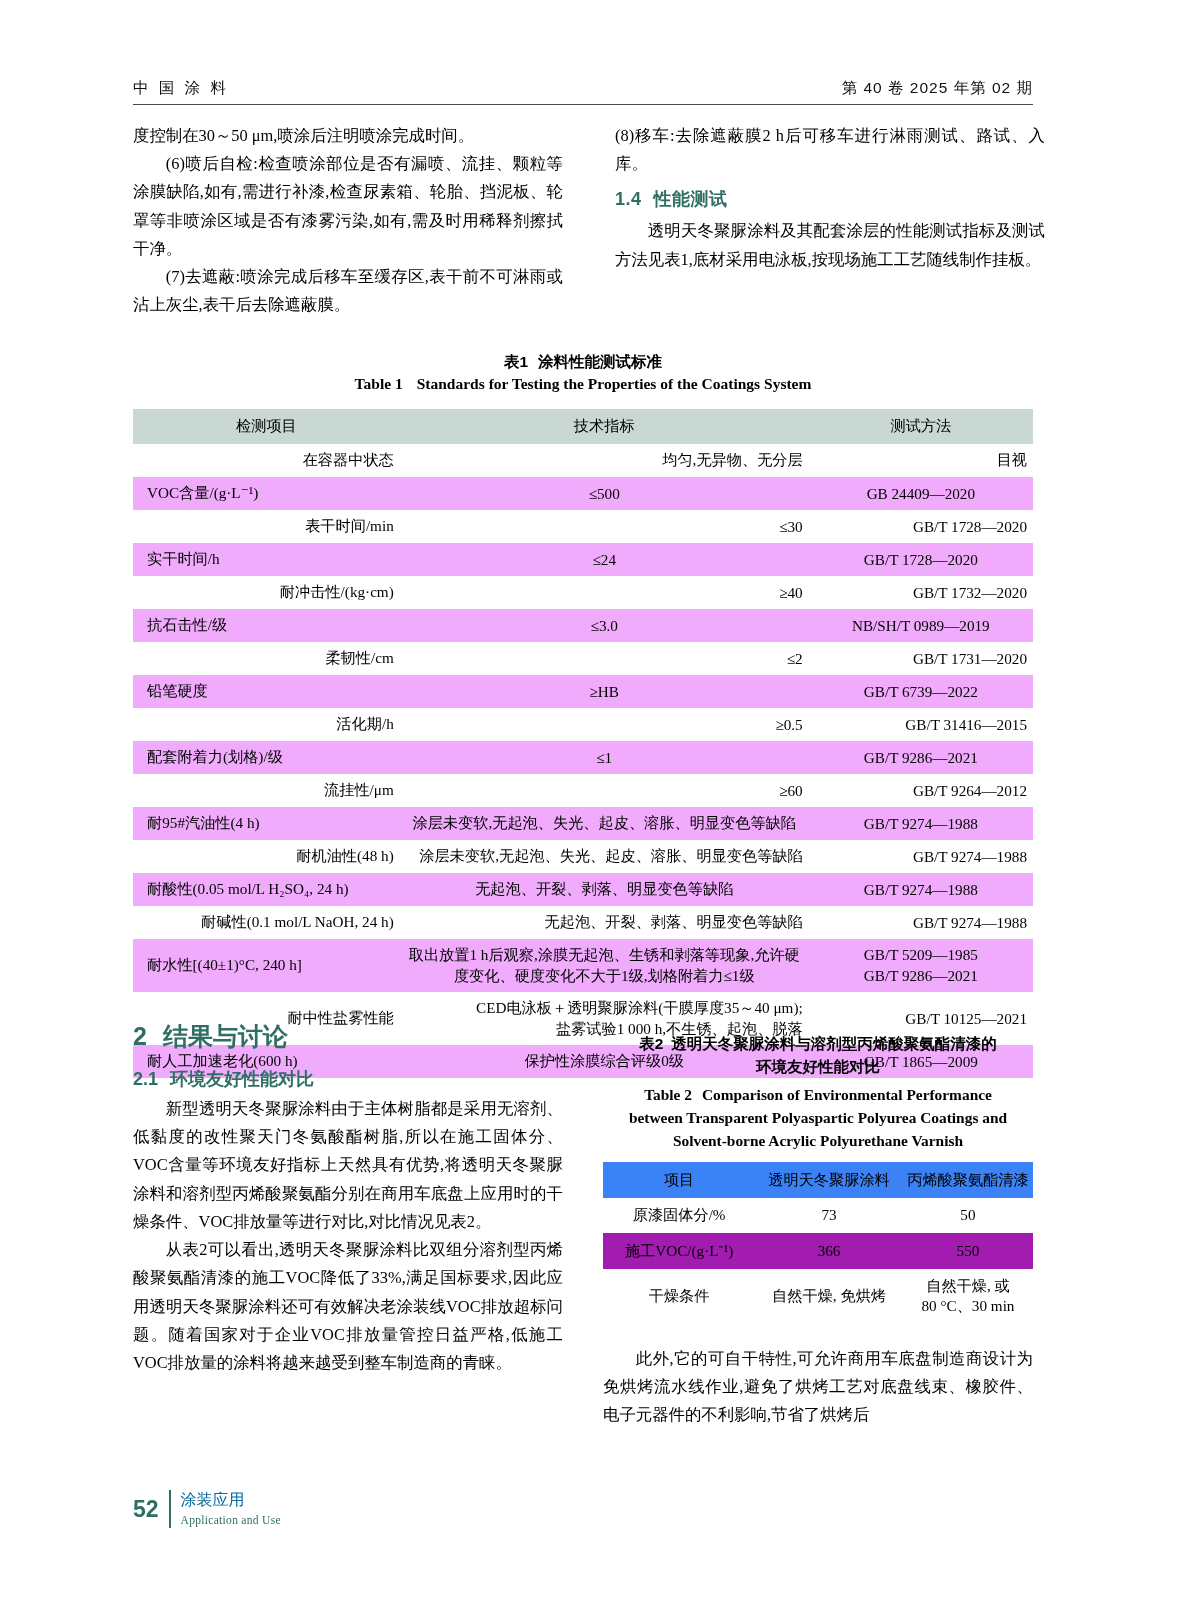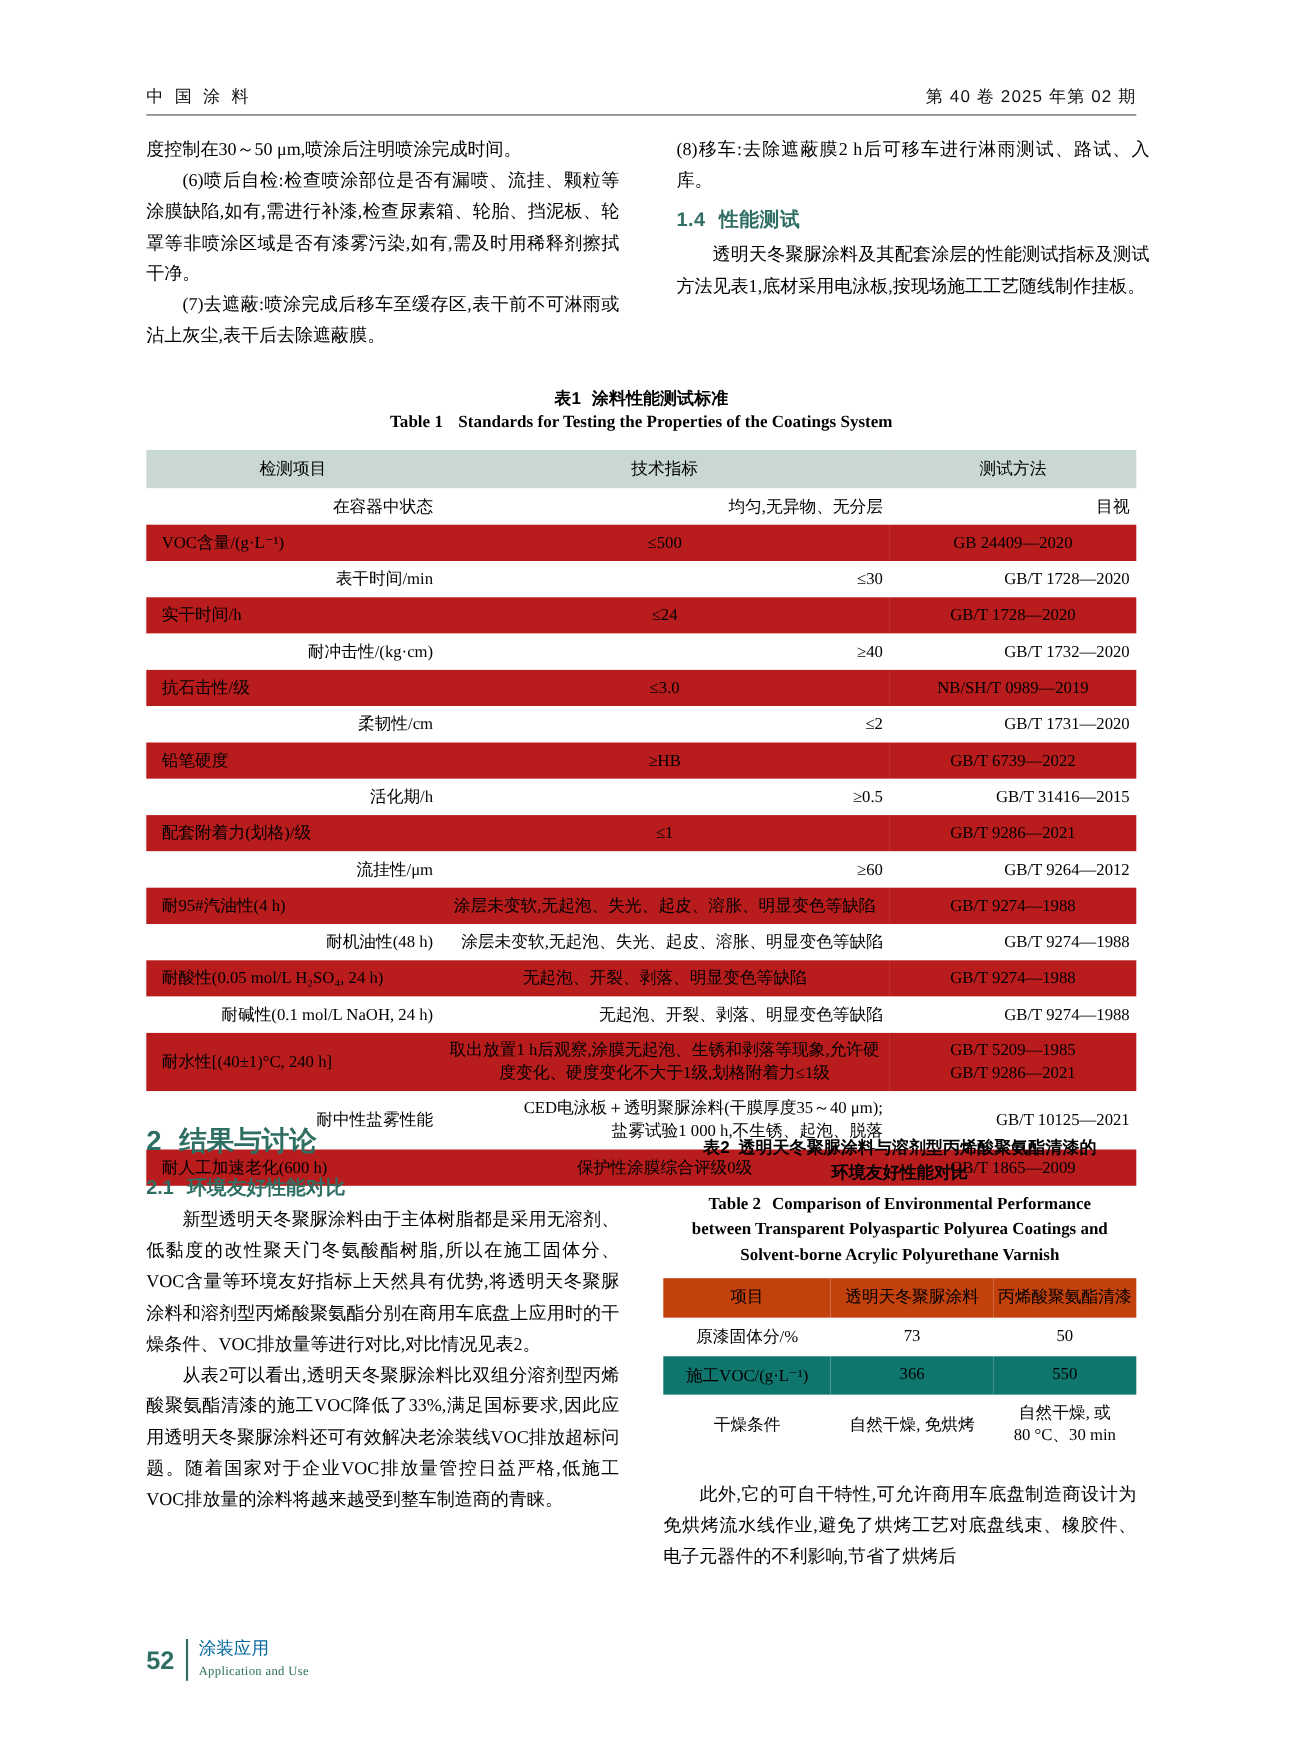--- a/index.html
+++ b/index.html
@@ -111,21 +111,21 @@
     font-weight: normal;
     padding: 7px 4px;
     text-align: center;
     border: none;
   }
   table.t1 td {
     padding: 6px 6px;
     border: none;
     vertical-align: middle;
   }
-  table.t1 tr.alt td { background: #b91c1c; }
+  table.t1 tr.alt td { background: #f0abfc; }
   table.t1 tr.plain td { background: #ffffff; text-align: right; }
   table.t1 td.c1 { width: 258px; text-align: left; padding-left: 14px; }
   table.t1 td.c2 { width: 420px; text-align: center; }
   table.t1 td.c3 { width: 222px; text-align: center; }
   table.t1 th.c1 { width: 258px; }
   table.t1 th.c2 { width: 420px; }
   table.t1 th.c3 { width: 222px; }
   .two-line { line-height: 1.35; }
 
   
@@ -182,32 +182,32 @@
     margin-top: 4px;
     margin-bottom: 10px;
   }
   .tbl2-cap-en .lbl { margin-right: 10px; }
   table.t2 {
     width: 430px;
     border-collapse: collapse;
     font-size: 15.2px;
   }
   table.t2 th {
-    background: #c2410c;
+    background: #3b82f6;
     font-weight: normal;
     padding: 8px 4px;
     text-align: center;
     line-height: 1.3;
   }
   table.t2 td {
     padding: 7px 4px;
     text-align: center;
     vertical-align: middle;
   }
-  table.t2 tr.alt td { background: #0f766e; }
+  table.t2 tr.alt td { background: #a21caf; font-family: Liberation Serif, serif; }
   table.t2 tr.plain td { background: #ffffff; }
   table.t2 .cc1 { width: 150px; }
   table.t2 .cc2 { width: 150px; }
   table.t2 .cc3 { width: 130px; }
   .t2-after {
     position: absolute;
     top: 1345px;
     left: 603px;
     width: 430px;
     font-size: 16.4px;

